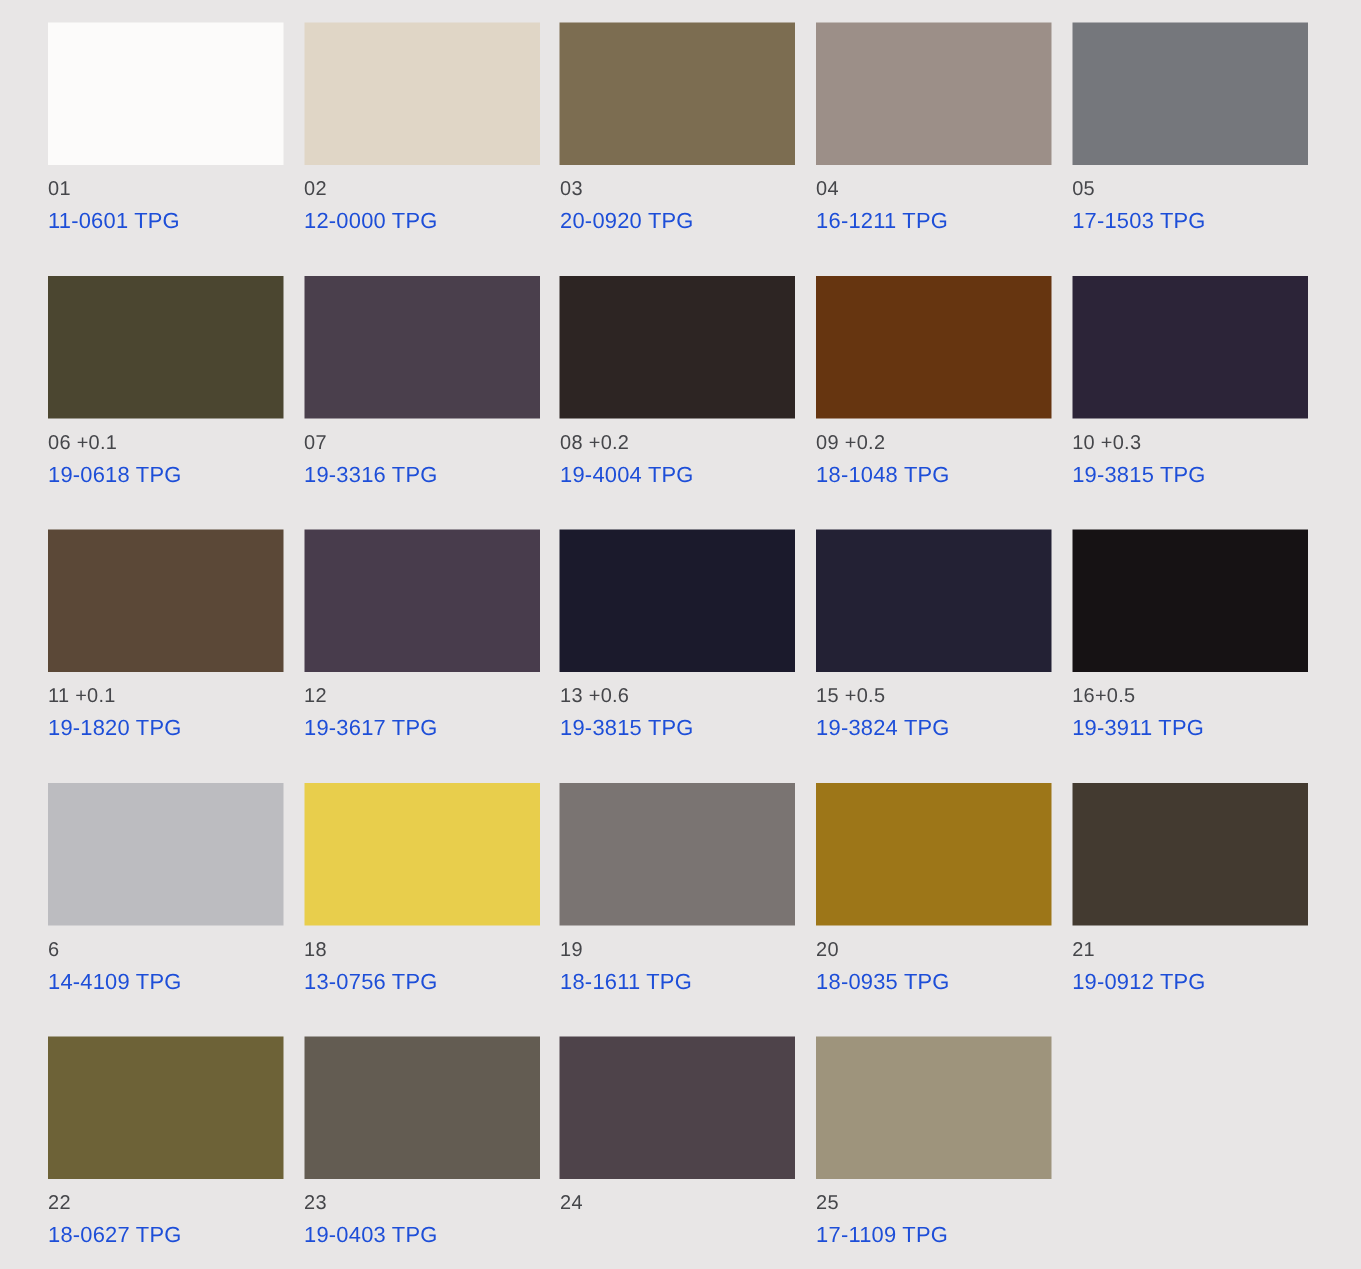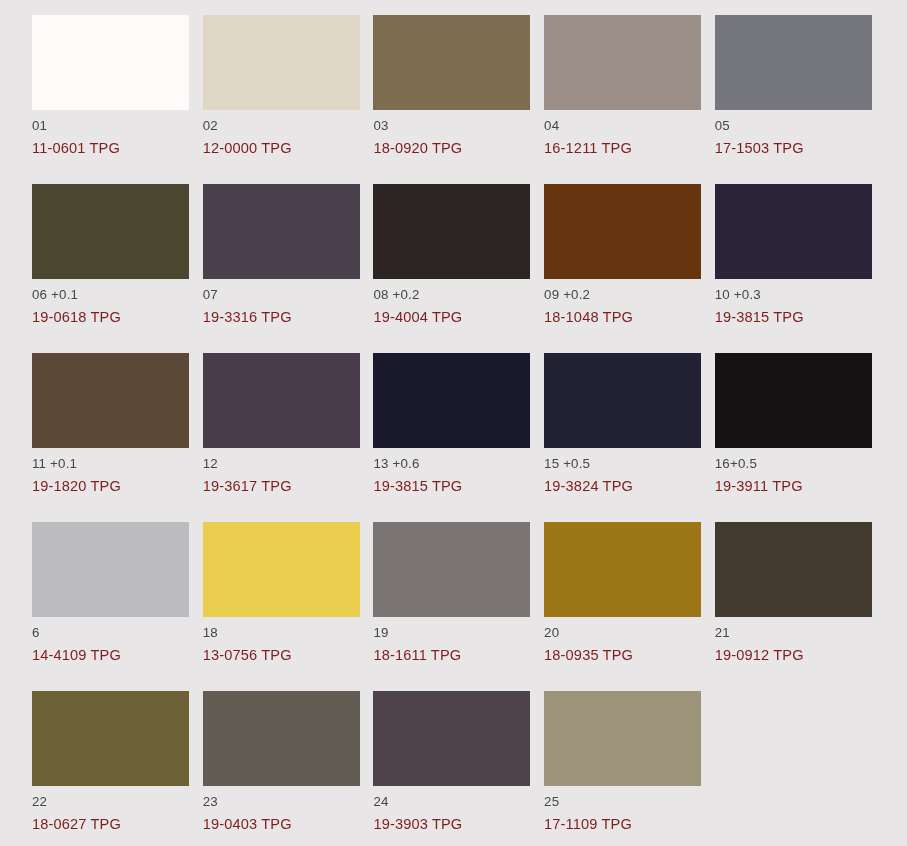--- a/index.html
+++ b/index.html
@@ -52,21 +52,21 @@
   .swatch-index {
     display: block;
     font-size: 13.3px;
     color: #45464a;
     letter-spacing: 0.2px;
   }
 
   .swatch-code {
     display: block;
     font-size: 14.6px;
-    color: #7f1d1d;
+    color: #1d4ed8;
     letter-spacing: 0.15px;
     margin-top: 2px;
   }
 </style>
 </head>
 <body>
 
 <main id="palette-grid">
     <div class="swatch-cell">
       <div class="swatch-chip" style="background-color: rgb(252, 251, 250);"></div>
@@ -79,21 +79,21 @@
       <div class="swatch-chip" style="background-color: rgb(224, 214, 198);"></div>
       <div class="swatch-meta">
         <span class="swatch-index">02</span>
         <span class="swatch-code">12-0000 TPG</span>
       </div>
     </div>
     <div class="swatch-cell">
       <div class="swatch-chip" style="background-color: rgb(124, 109, 81);"></div>
       <div class="swatch-meta">
         <span class="swatch-index">03</span>
-        <span class="swatch-code">18-0920 TPG</span>
+        <span class="swatch-code">20-0920 TPG</span>
       </div>
     </div>
     <div class="swatch-cell">
       <div class="swatch-chip" style="background-color: rgb(156, 143, 136);"></div>
       <div class="swatch-meta">
         <span class="swatch-index">04</span>
         <span class="swatch-code">16-1211 TPG</span>
       </div>
     </div>
     <div class="swatch-cell">
@@ -219,21 +219,20 @@
       <div class="swatch-chip" style="background-color: rgb(99, 92, 82);"></div>
       <div class="swatch-meta">
         <span class="swatch-index">23</span>
         <span class="swatch-code">19-0403 TPG</span>
       </div>
     </div>
     <div class="swatch-cell">
       <div class="swatch-chip" style="background-color: rgb(78, 67, 74);"></div>
       <div class="swatch-meta">
         <span class="swatch-index">24</span>
-        <span class="swatch-code">19-3903 TPG</span>
       </div>
     </div>
     <div class="swatch-cell">
       <div class="swatch-chip" style="background-color: rgb(158, 148, 124);"></div>
       <div class="swatch-meta">
         <span class="swatch-index">25</span>
         <span class="swatch-code">17-1109 TPG</span>
       </div>
     </div>
   </main>

